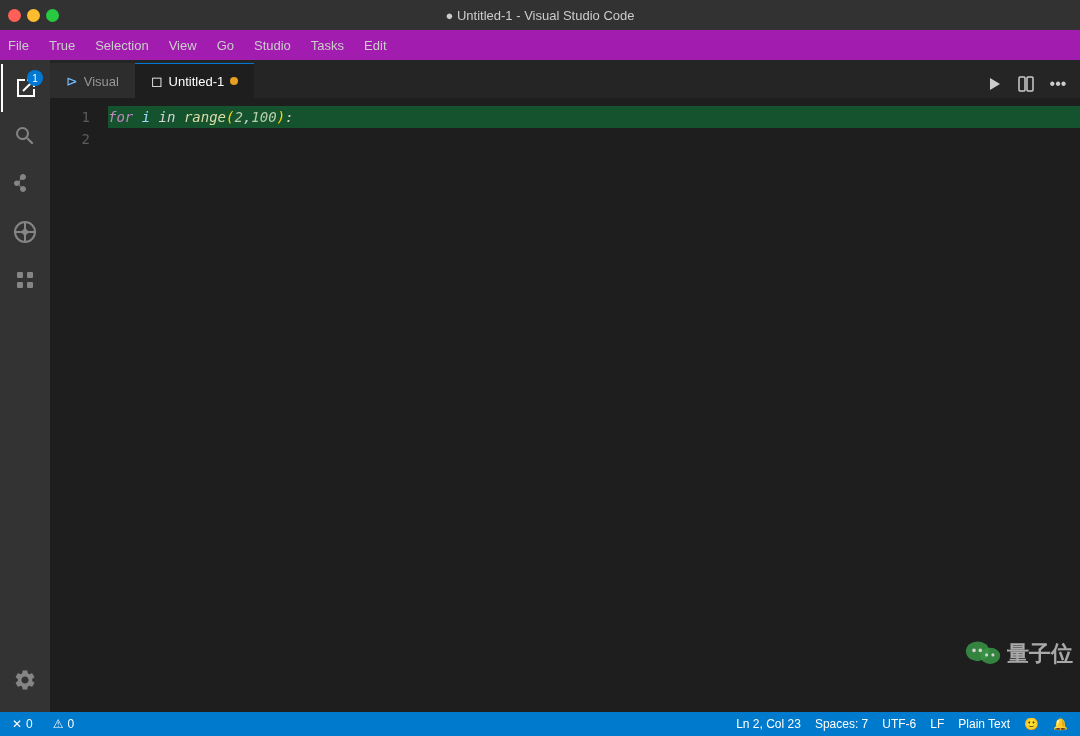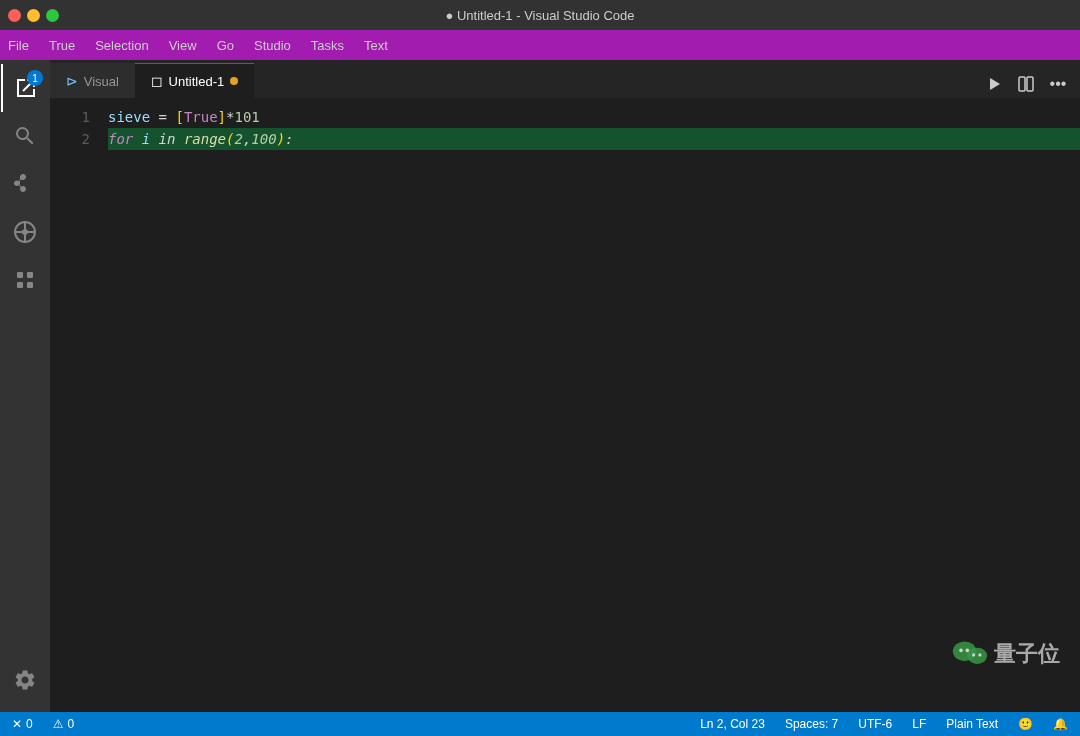--- a/index.html
+++ b/index.html
@@ -247,26 +247,26 @@
       gap: 4px;
       cursor: pointer;
       padding: 0 4px;
       height: 24px;
     }
     #status-right {
       margin-left: auto;
       display: flex;
       align-items: center;
       padding-right: 8px;
-      gap: 12px;
+      gap: 6px;
     }
     .wechat-watermark {
       position: absolute;
       bottom: 40px;
-      right: 20px;
+      right: 7px;
       display: flex;
       align-items: center;
       gap: 6px;
       opacity: 0.8;
     }
     .wechat-icon {
       width: 36px;
       height: 36px;
     }
     .wechat-text {
@@ -295,21 +295,21 @@
 </div>
 
 <div id="menu-bar">
   <div class="menu-item">File</div>
   <div class="menu-item">True</div>
   <div class="menu-item">Selection</div>
   <div class="menu-item">View</div>
   <div class="menu-item">Go</div>
   <div class="menu-item">Studio</div>
   <div class="menu-item">Tasks</div>
-  <div class="menu-item">Text</div>
+  <div class="menu-item">Edit</div>
 </div>
 
 <div id="main-layout">
 
   <div id="activity-bar">
     <div class="activity-icon active">
       <svg width="24" height="24" viewBox="0 0 24 24" fill="currentColor">
         <path d="M3 3h8v2H5v14h14v-6h2v8H3V3zm10 0h8v8h-2V6.4l-9.3 9.3-1.4-1.4L17.6 5H13V3z"></path>
       </svg>
       <div class="activity-badge">1</div>
@@ -377,21 +377,20 @@
       </div>
     </div>
 
     <div id="editor-container">
       <div id="code-editor">
         <div id="line-numbers">
           <div class="line-number">1</div>
           <div class="line-number">2</div>
         </div>
         <div id="code-content">
-          <div class="code-line"><span class="var">sieve</span><span class="op"> = </span><span class="bracket">[</span><span class="kw">True</span><span class="bracket">]</span><span class="op">*</span><span class="num">101</span></div>
           <div class="code-line highlighted"><span class="kw">for</span><span class="op"> </span><span class="var">i</span><span class="op"> in </span><span class="fn">range</span><span class="bracket">(</span><span class="num">2</span><span class="op">,</span><span class="num">100</span><span class="bracket">)</span><span class="op">:</span></div>
         </div>
       </div>
 
       <div class="wechat-watermark">
         <svg class="wechat-icon" viewBox="0 0 40 40" xmlns="http://www.w3.org/2000/svg">
           <ellipse cx="14" cy="17" rx="13" ry="11" fill="#3eb551" opacity="0.85"></ellipse>
           <ellipse cx="28" cy="22" rx="11" ry="9" fill="#3eb551" opacity="0.85"></ellipse>
           <circle cx="10" cy="16" r="2" fill="white"></circle>
           <circle cx="17" cy="16" r="2" fill="white"></circle>

